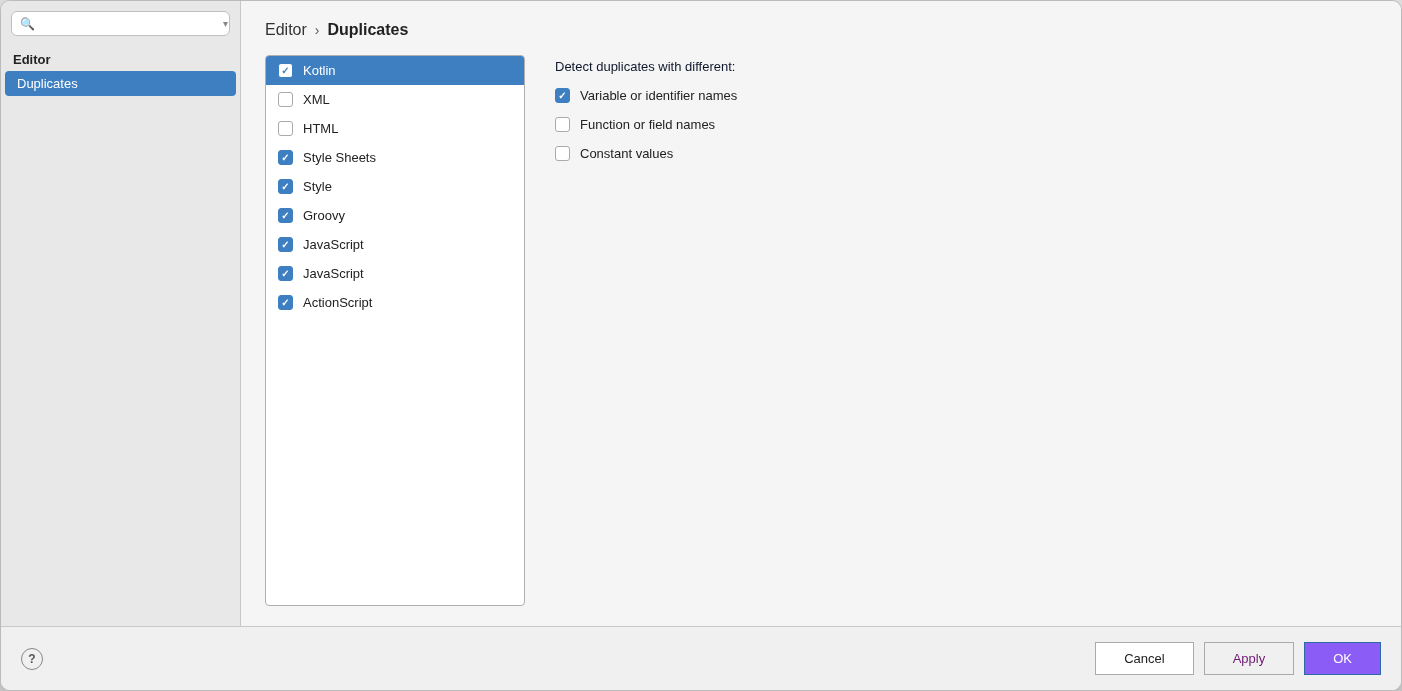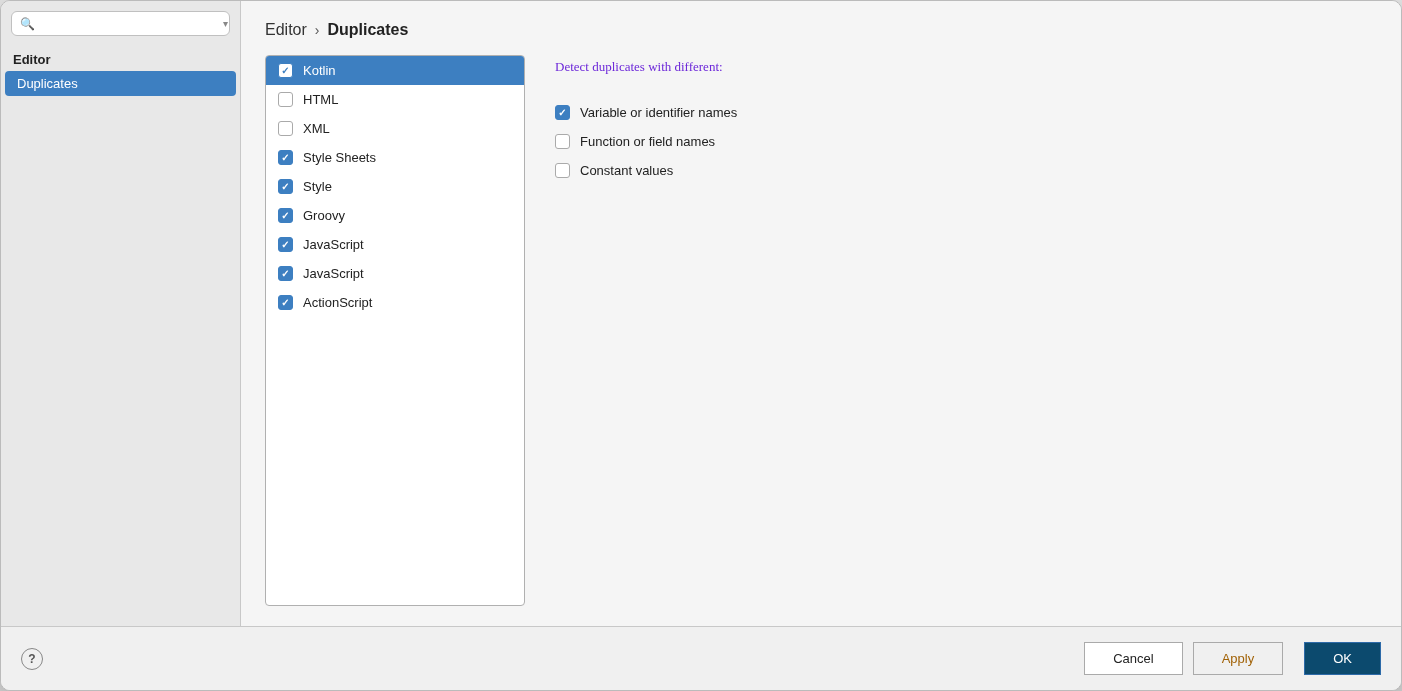--- a/index.html
+++ b/index.html
@@ -247,23 +247,22 @@
     
     .detect-options {
       display: flex;
       flex-direction: column;
       padding-top: 4px;
       gap: 14px;
     }
 
     .detect-title {
       font-size: 13px;
-      color: #6d28d9;
-      margin-bottom: 16px;
-      font-family: Liberation Serif, serif;
+      color: #0f172a;
+      margin-bottom: 0;
     }
 
     .detect-option {
       display: flex;
       align-items: center;
       gap: 10px;
       font-size: 13px;
       color: #222;
       cursor: pointer;
     }
@@ -310,29 +309,28 @@
 
     .btn-cancel {
       background: #fff;
       border: 1px solid #aaa;
       color: #222;
     }
 
     .btn-apply {
       background: #f0f0f0;
       border: 1px solid #aaa;
-      color: #a16207;
+      color: #701a75;
     }
 
     .btn-ok {
-      background: #0c4a6e;
+      background: #8b5cf6;
       border: 1px solid #2d6aa8;
       color: #fff;
       font-weight: 500;
-      margin-left: 11px;
     }
   </style>
 </head>
 <body>
 
 <div class="window">
 
 
   <div class="main-content">
 
@@ -368,26 +366,26 @@
 
           <div class="lang-item selected">
             <div class="checkbox checked-white">
               <span class="checkmark-blue">✓</span>
             </div>
             <span>Kotlin</span>
           </div>
 
           <div class="lang-item">
             <div class="checkbox"></div>
+            <span>XML</span>
+          </div>
+
+          <div class="lang-item">
+            <div class="checkbox"></div>
             <span>HTML</span>
-          </div>
-
-          <div class="lang-item">
-            <div class="checkbox"></div>
-            <span>XML</span>
           </div>
 
 
           <div class="lang-item">
             <div class="checkbox checked">
               <span class="checkmark">✓</span>
             </div>
             <span>Style Sheets</span>
           </div>
 

